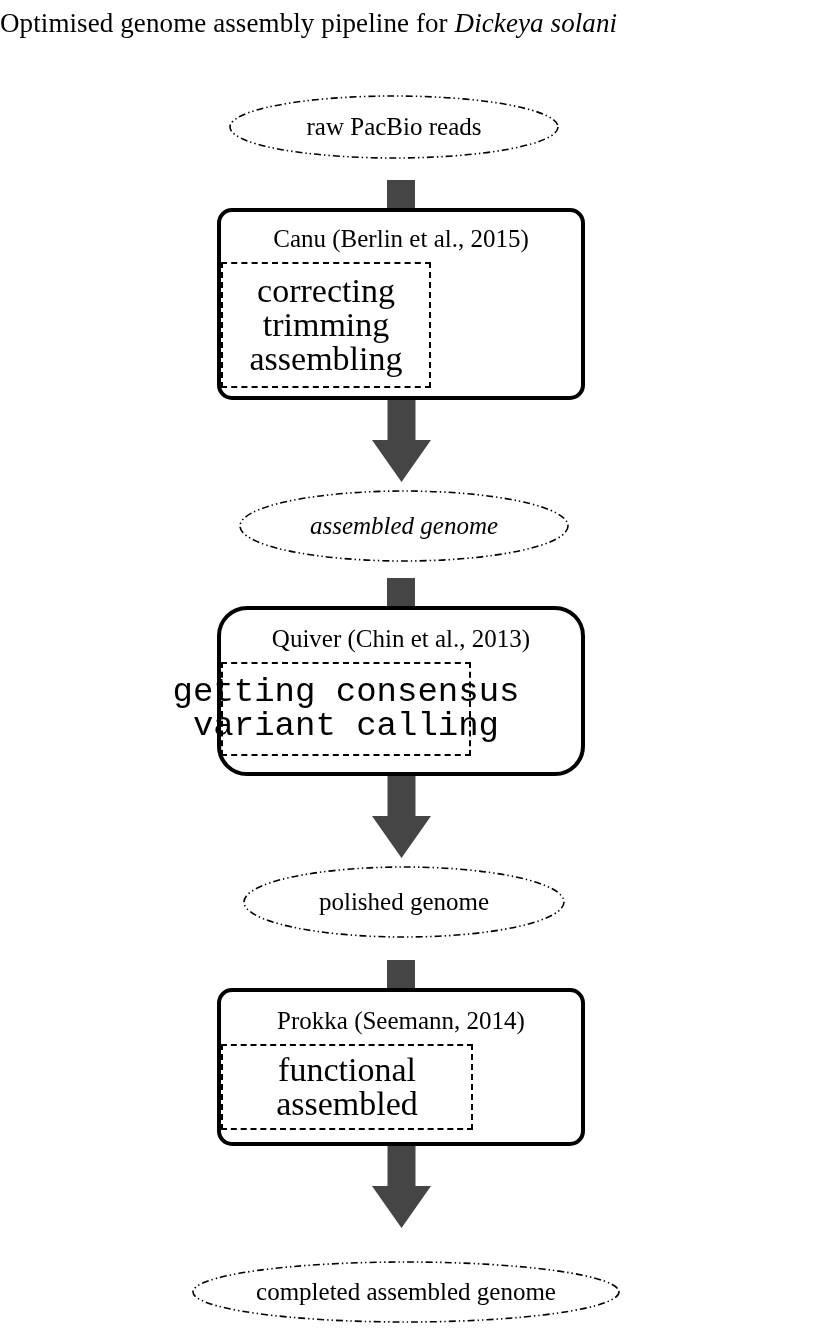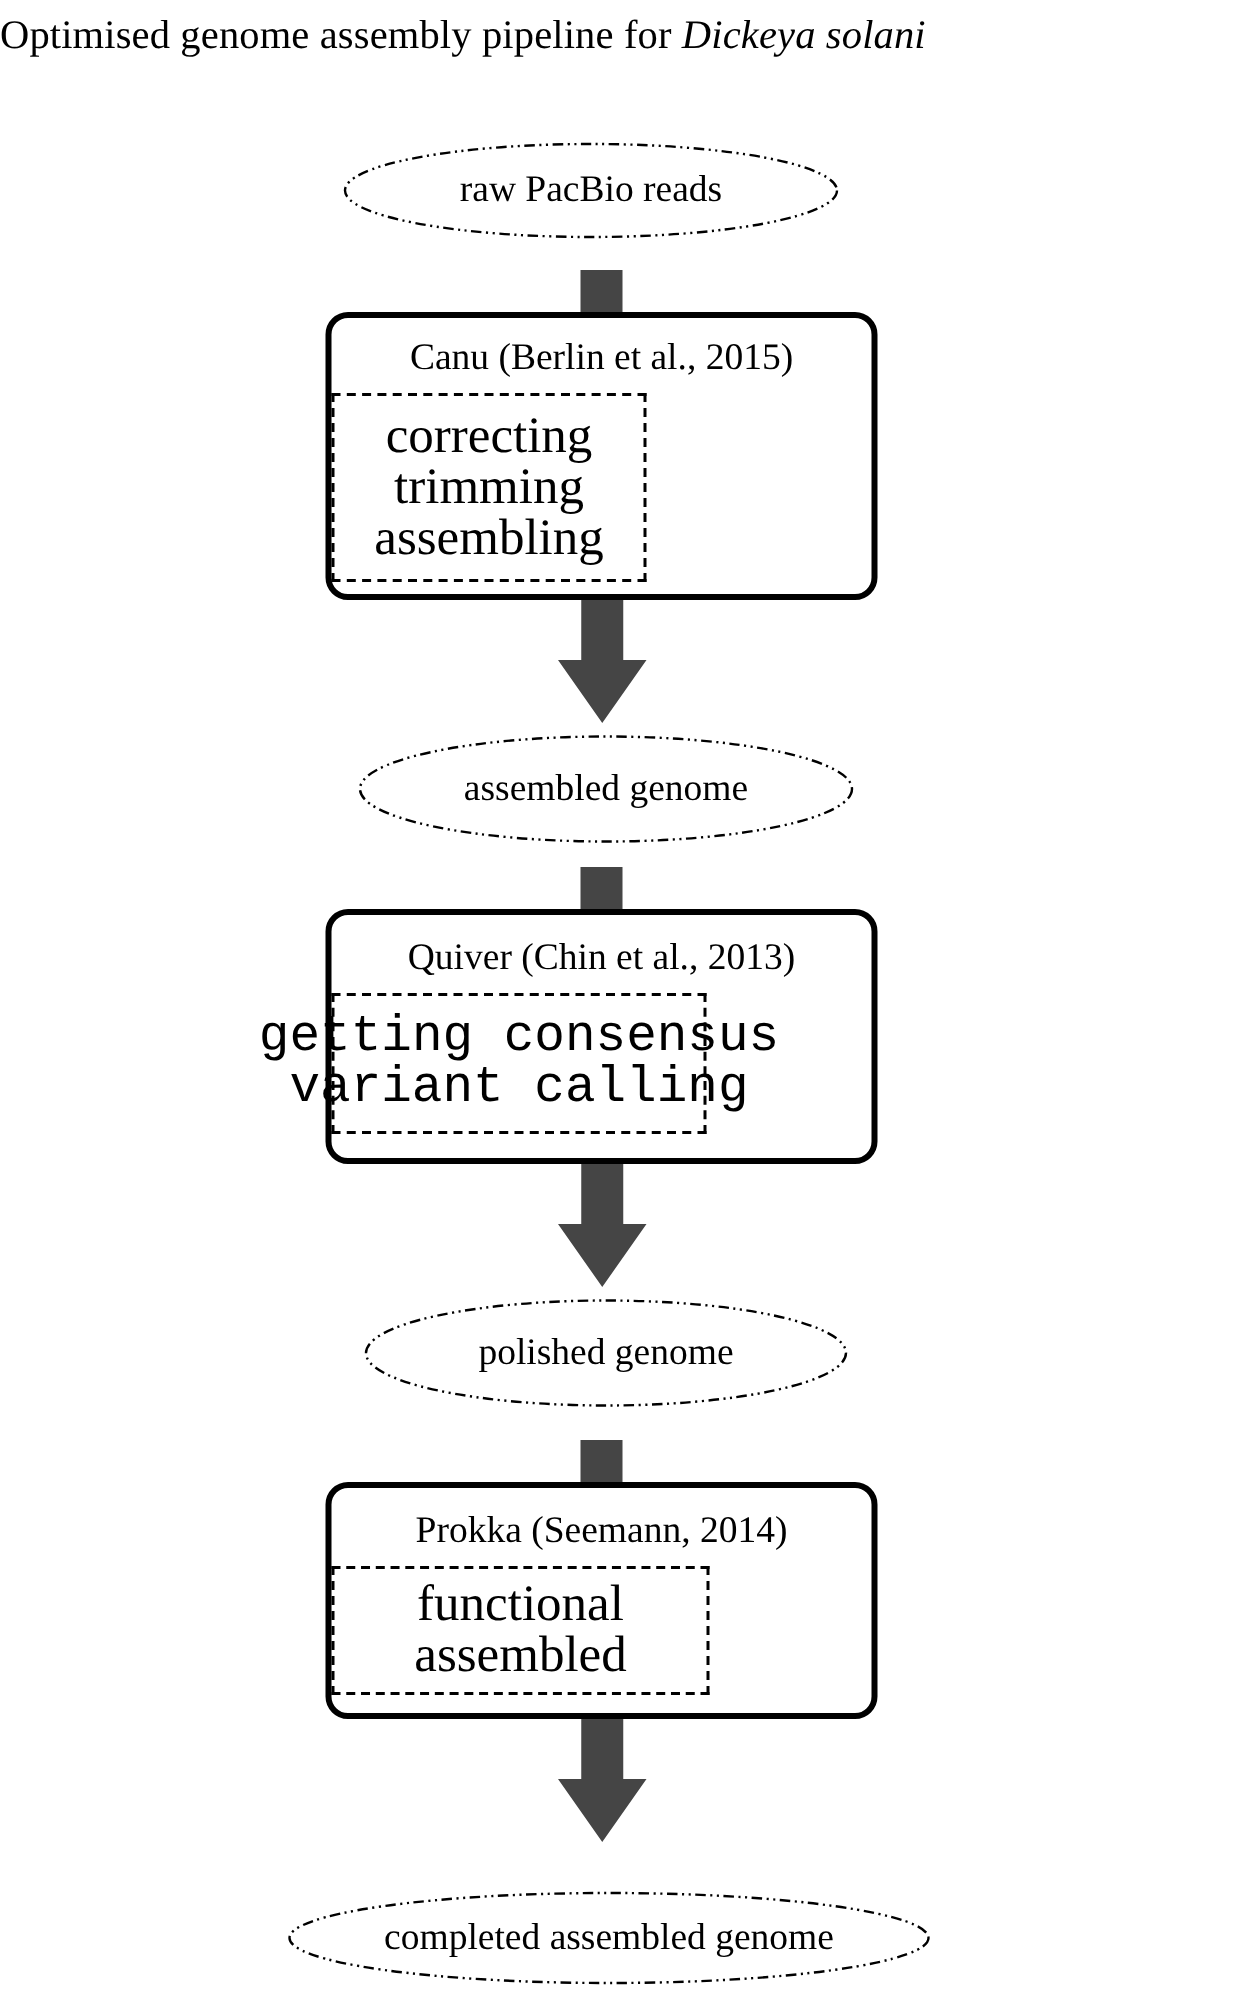--- a/index.html
+++ b/index.html
@@ -135,30 +135,30 @@
       <div class="step-line">assembling</div>
     </div>
   </div>
 
   <div class="flow-arrow" style="left:372px; top:396px; width:59px; height:86px;">
     <svg width="59" height="86" viewBox="0 0 59 86">
       <polygon points="15.5,0 43.5,0 43.5,44 59,44 29.5,86 0,44 15.5,44" fill="#454545"></polygon>
     </svg>
   </div>
 
-  <div class="node-ellipse" style="left:239px; top:490px; width:330px; height:72px;">
+  <div class="node-ellipse" style="left:239px; top:490px; width:330px; height:72px;font-style:italic;">
     <svg viewBox="0 0 330 72" preserveAspectRatio="none">
       <ellipse cx="165" cy="36" rx="164" ry="35" fill="none" stroke="#000000" stroke-width="1.6" stroke-dasharray="7 3 1.4 3 1.4 3" stroke-linecap="butt"></ellipse>
     </svg>
     <div class="ellipse-label">assembled genome</div>
   </div>
 
   <div class="connector-stub" style="left:387px; top:578px; width:28px; height:30px;"></div>
 
-  <div class="node-process" style="left:217px; top:606px; width:368px; height:170px; padding-top:14px;">
+  <div class="node-process" style="left:217px; top:606px; width:368px; height:170px; padding-top:14px;border-radius:30px;">
     <div class="process-title">Quiver (Chin et al., 2013)</div>
     <div class="process-steps" style="margin-top:8px; width:250px; height:94px;font-family:Liberation Mono, monospace;">
       <div class="step-line">getting consensus</div>
       <div class="step-line">variant calling</div>
     </div>
   </div>
 
   <div class="flow-arrow" style="left:372px; top:772px; width:59px; height:86px;">
     <svg width="59" height="86" viewBox="0 0 59 86">
       <polygon points="15.5,0 43.5,0 43.5,44 59,44 29.5,86 0,44 15.5,44" fill="#454545"></polygon>

